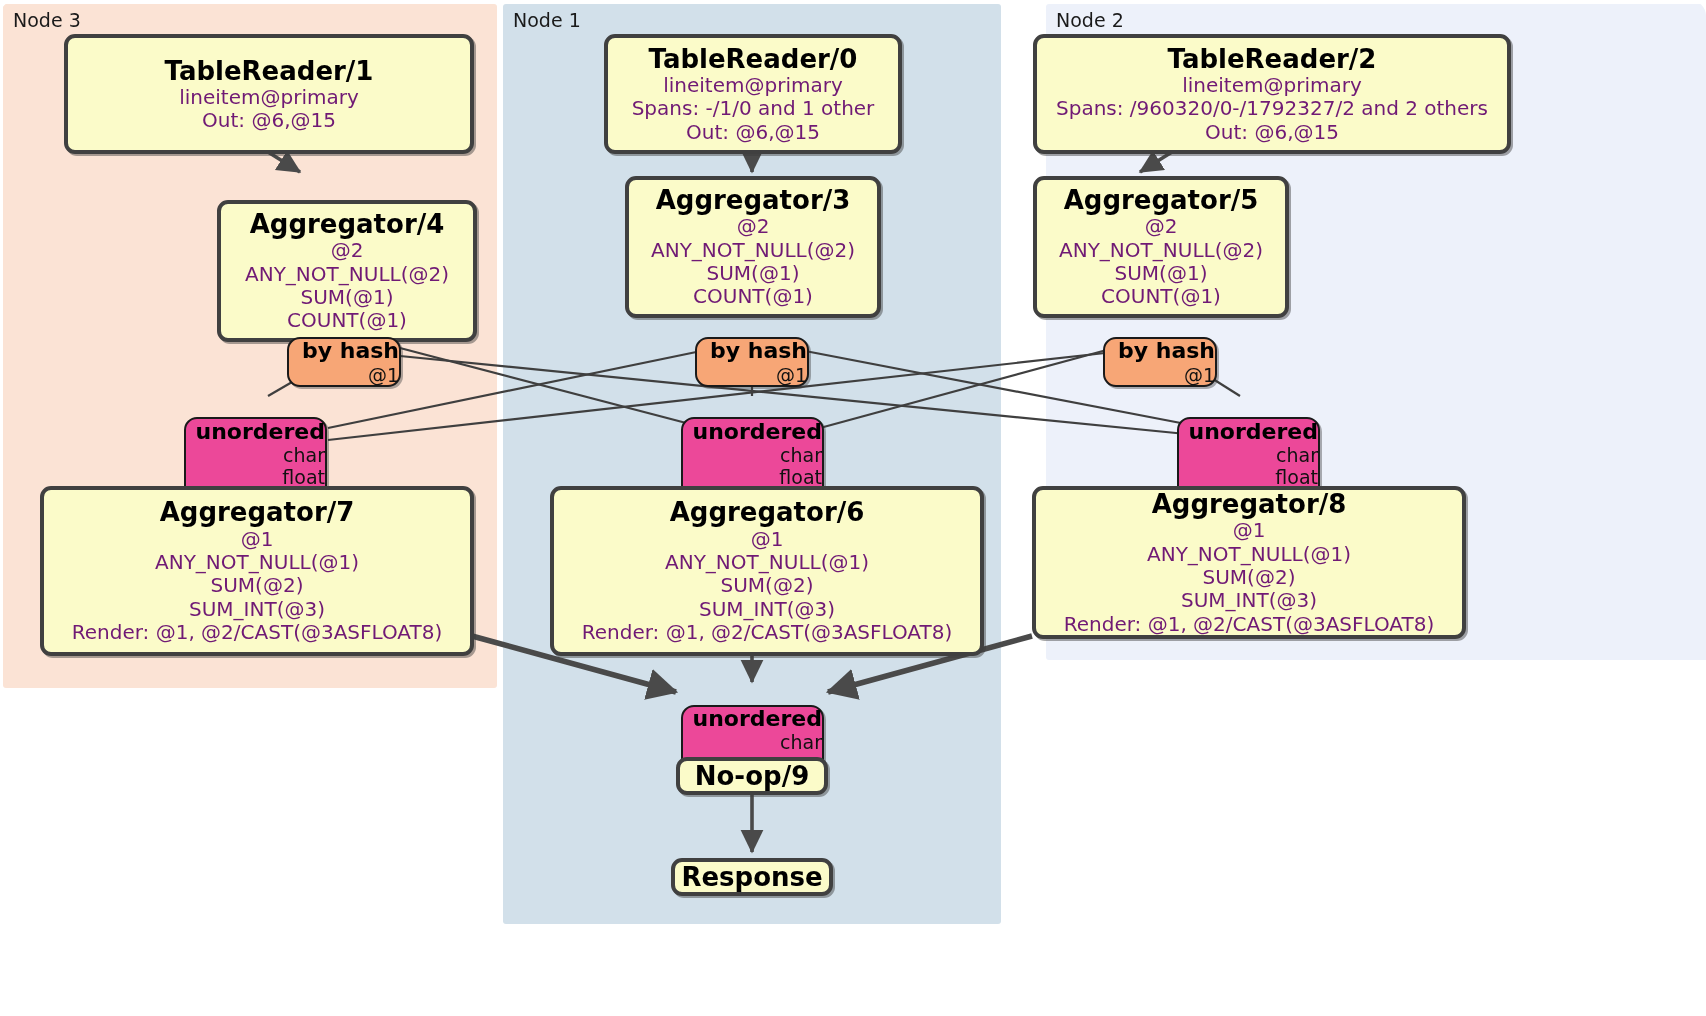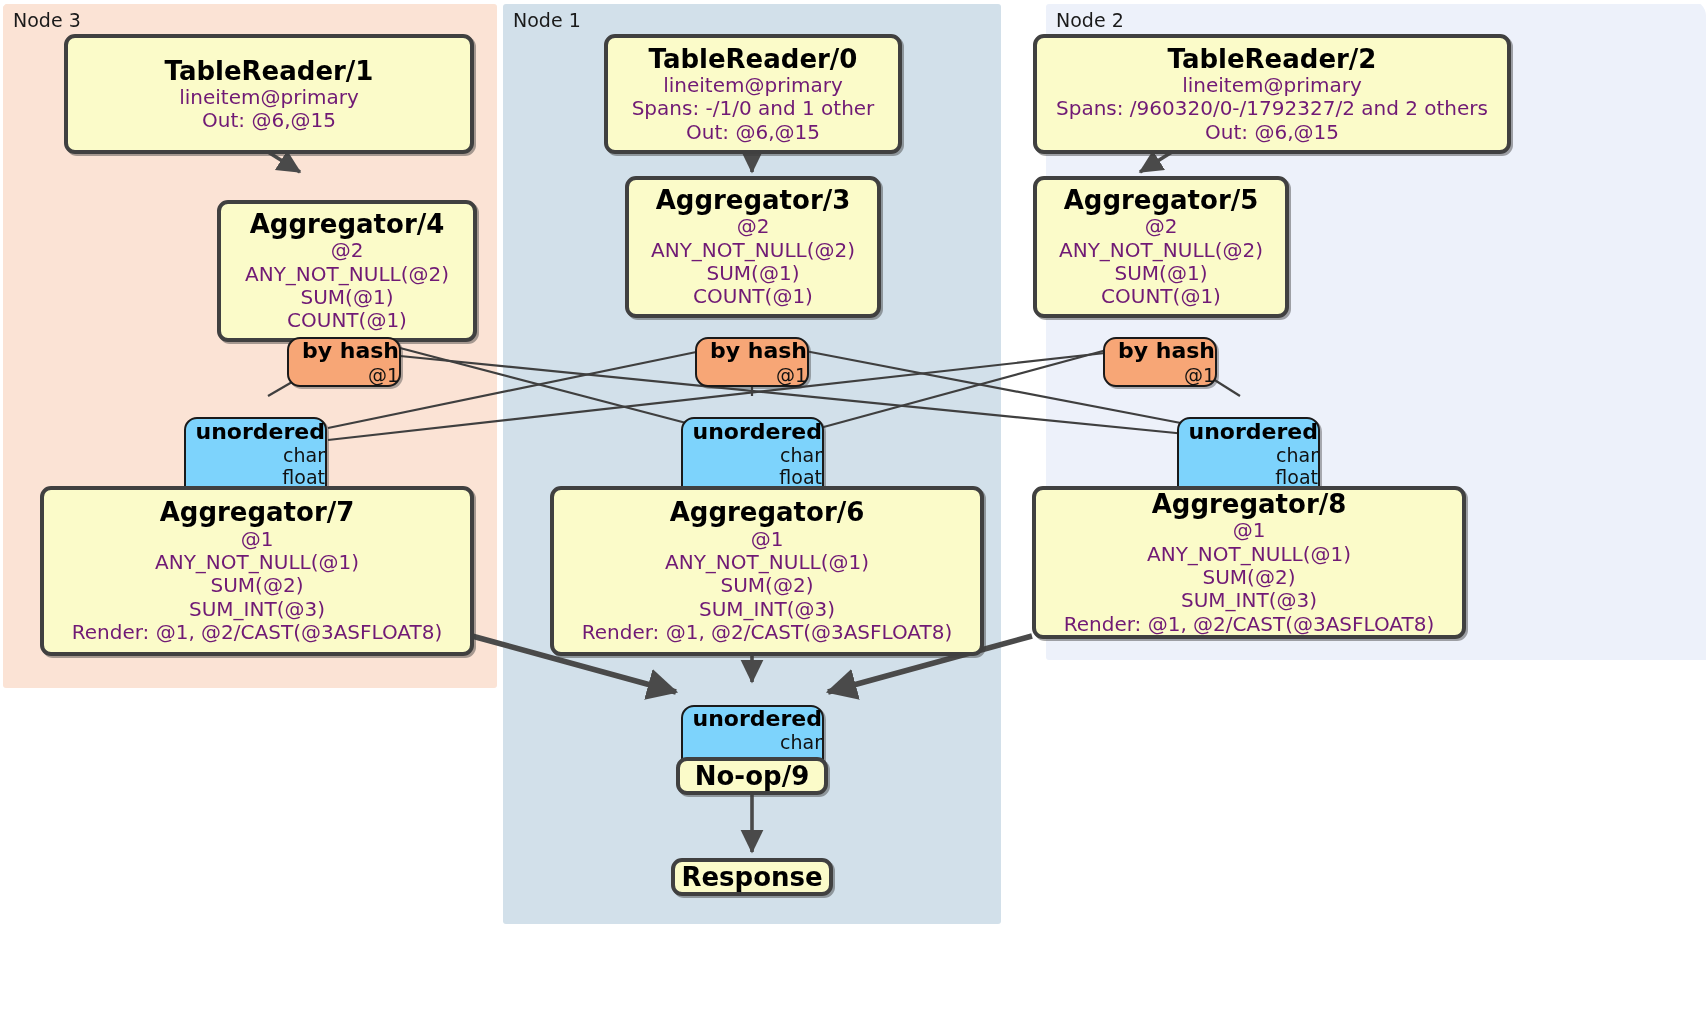--- a/index.html
+++ b/index.html
@@ -71,21 +71,21 @@
     border-radius: 13px;
     text-align: center;
     display: flex;
     flex-direction: column;
     justify-content: center;
     align-items: flex-end;
     box-shadow: 2px 2px 0 rgba(60,60,60,0.40);
     margin-top: 24px;
   }
   .router.hash { background: #f7a676; }
-  .router.unord { background: #7dd3fc; }
+  .router.unord { background: #ec4899; }
   .router .rttl {
     font-weight: bold;
     font-size: 22px;
     line-height: 1.15;
     color: #000;
     white-space: nowrap;
   }
   .router .rln {
     font-size: 19px;
     line-height: 1.17;

